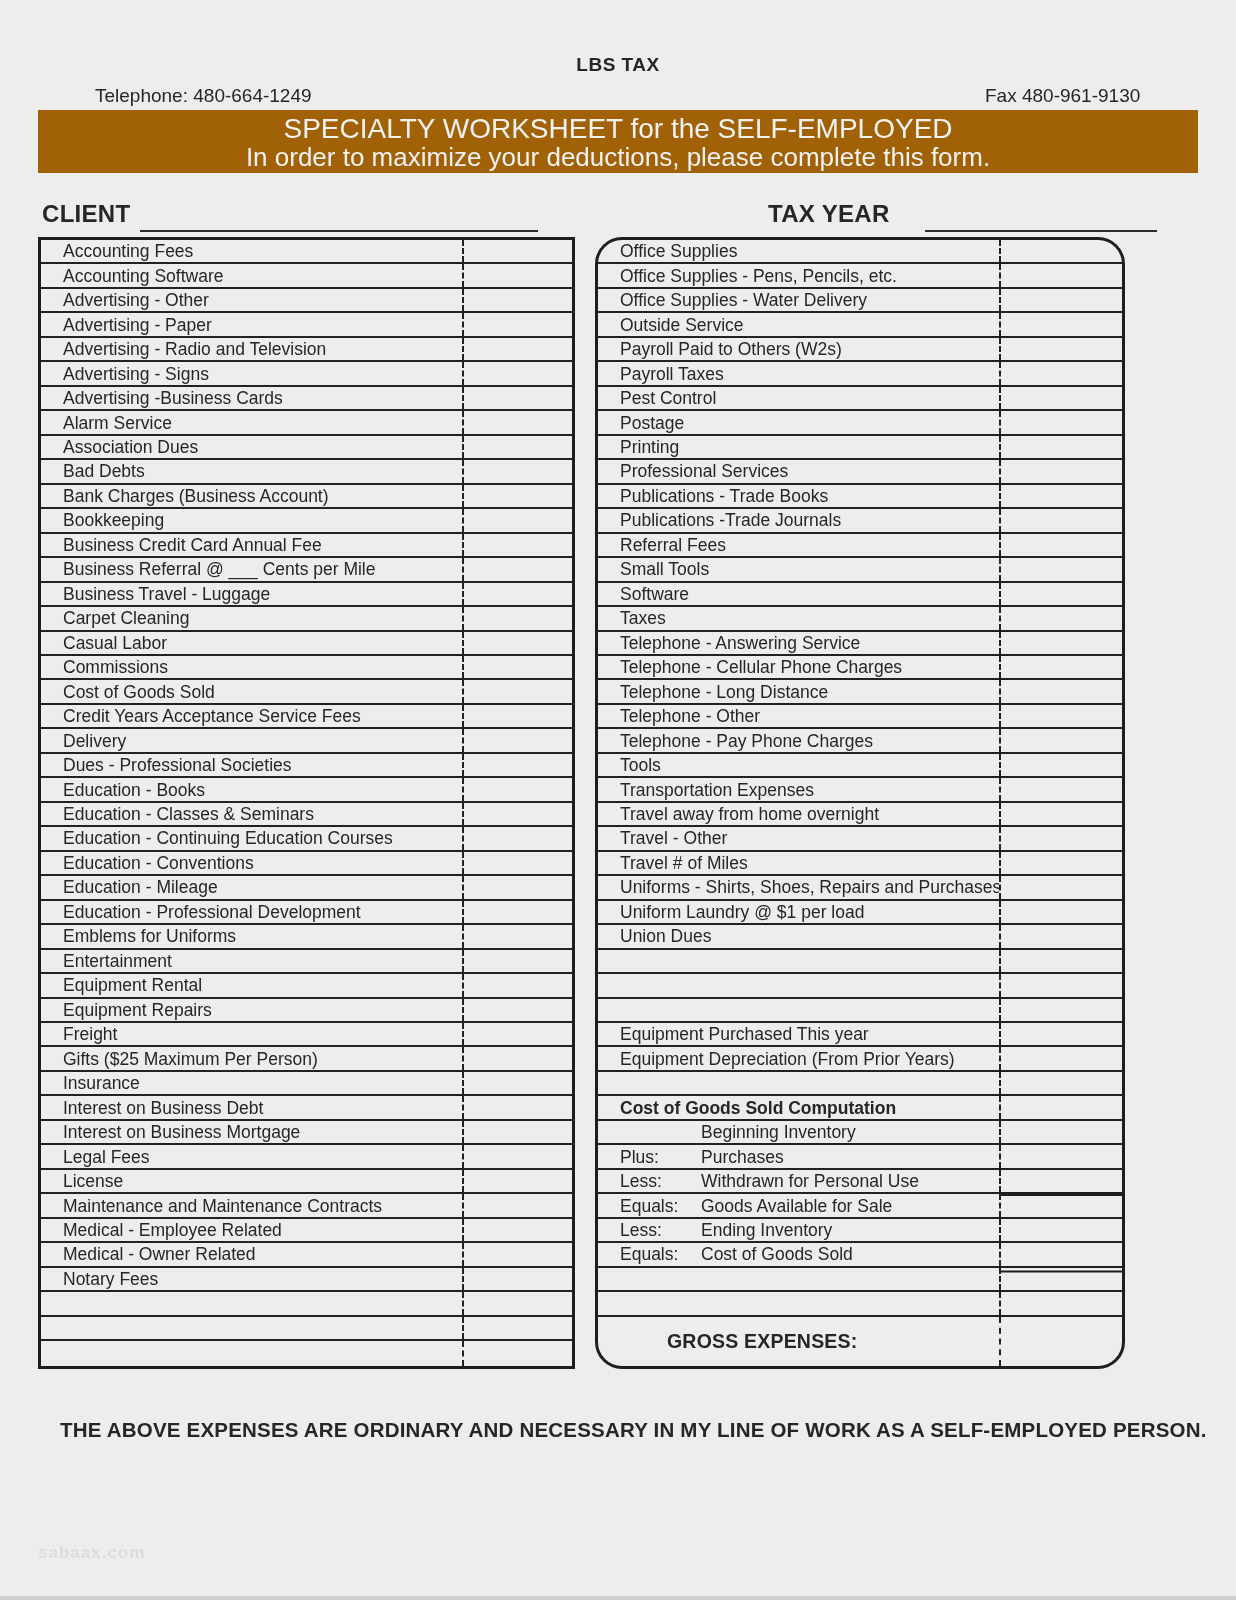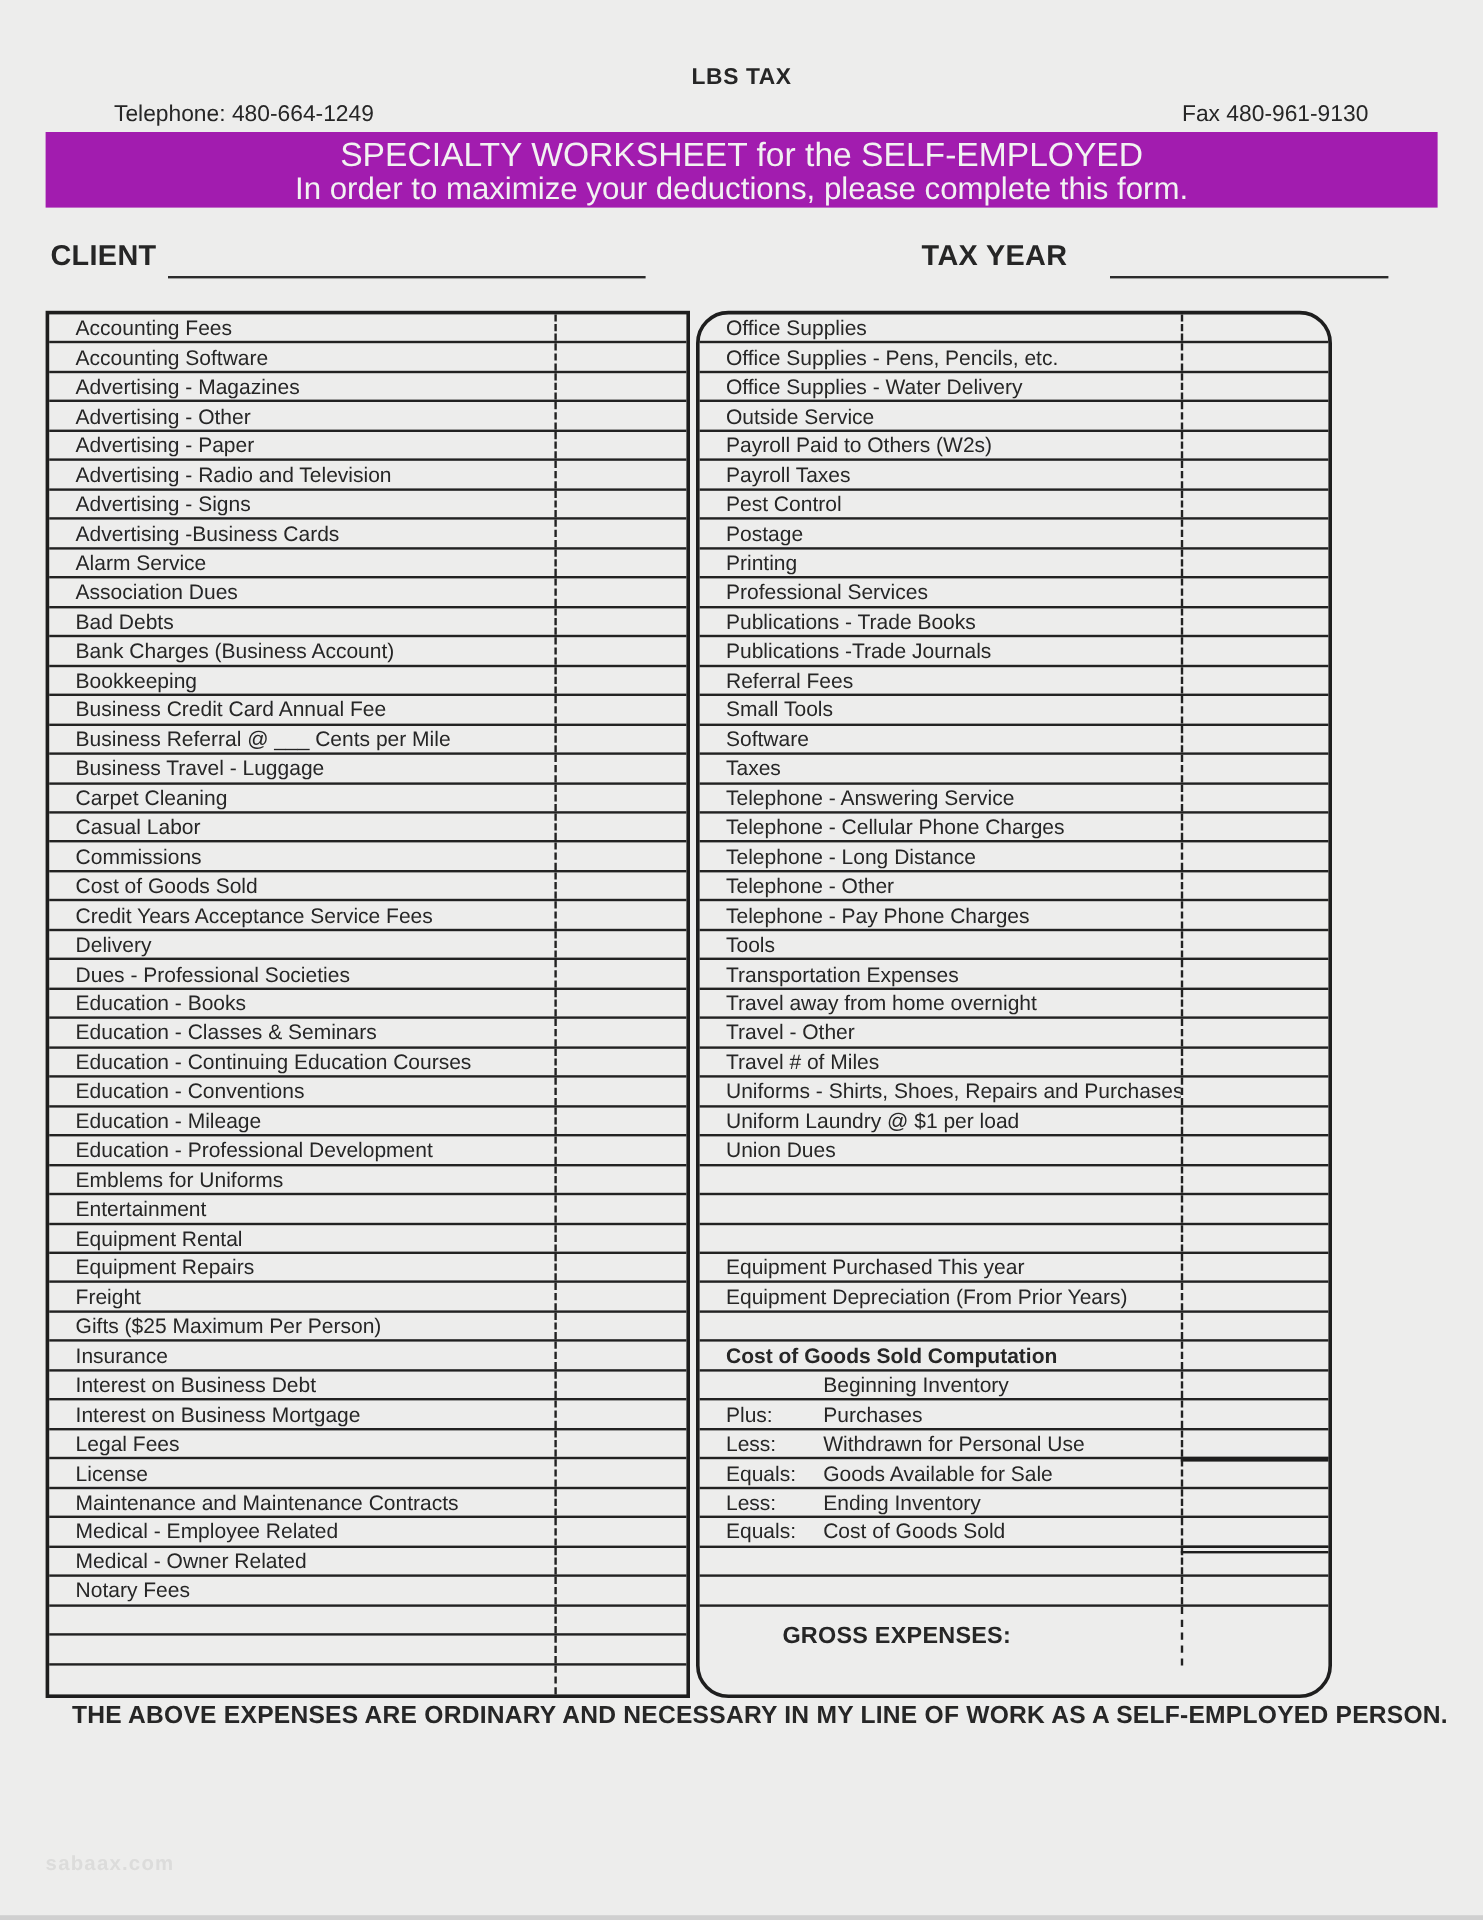--- a/index.html
+++ b/index.html
@@ -7,29 +7,29 @@
     width:1236px;height:1600px;position:relative;overflow:hidden;
     background:#ededec;color:#262626;
     font-family:"Liberation Sans", sans-serif;
     -webkit-font-smoothing:antialiased;
   }
   .company{position:absolute;top:54px;left:0;width:100%;text-align:center;
     font-size:19px;font-weight:bold;letter-spacing:.5px;}
   .phone{position:absolute;top:85px;left:95px;font-size:19px;}
   .fax{position:absolute;top:85px;left:985px;font-size:19px;}
   .banner{position:absolute;top:110px;left:38px;width:1160px;height:63px;
-    background:#a21caf;color:#f2f2f2;text-align:center;box-sizing:border-box;}
+    background:#a16207;color:#f2f2f2;text-align:center;box-sizing:border-box;}
   .banner-l1{font-size:28px;padding-top:4px;line-height:30px;}
   .banner-l2{font-size:26px;line-height:27px;}
   .client-label{position:absolute;top:200px;left:42px;font-size:24px;font-weight:bold;letter-spacing:.3px;}
   .client-line{position:absolute;top:230px;left:140px;width:398px;border-bottom:2px solid #2c2c2c;height:0;}
   .taxyear-label{position:absolute;top:200px;left:768px;font-size:24px;font-weight:bold;letter-spacing:.3px;}
   .taxyear-line{position:absolute;top:230px;left:925px;width:232px;border-bottom:2px solid #2c2c2c;height:0;}
 
-  .table{position:absolute;top:259px;left:38px;display:flex;gap:5px;}
+  .table{position:absolute;top:237px;left:38px;display:flex;gap:20px;}
   .group{border:3px solid #1e1e1e;box-sizing:border-box;background:#ededec;}
   .group.left{width:537px;}
   .group.right{width:530px;border-radius:27px;}
   .trow{display:flex;height:24.47px;box-sizing:border-box;border-bottom:2px solid #222;position:relative;}
   .group .trow:last-child{border-bottom:none;padding-left:47px;}
   .trow.tall{height:48.94px;}
   .cell-label{flex:1;display:flex;align-items:center;padding-left:22px;
     font-size:17.5px;line-height:20px;white-space:nowrap;overflow:hidden;}
   .cell-label.bold{font-weight:bold;}
   .cell-label.indent{padding-left:103px;}
@@ -66,24 +66,20 @@
   <div class="group left" id="left-group">
       <div class="trow">
         <div class="cell-label">Accounting Fees</div>
         <div class="cell-value"></div>
       </div>
       <div class="trow">
         <div class="cell-label">Accounting Software</div>
         <div class="cell-value"></div>
       </div>
       <div class="trow">
-        <div class="cell-label">Advertising - Magazines</div>
-        <div class="cell-value"></div>
-      </div>
-      <div class="trow">
         <div class="cell-label">Advertising - Other</div>
         <div class="cell-value"></div>
       </div>
       <div class="trow">
         <div class="cell-label">Advertising - Paper</div>
         <div class="cell-value"></div>
       </div>
       <div class="trow">
         <div class="cell-label">Advertising - Radio and Television</div>
         <div class="cell-value"></div>

